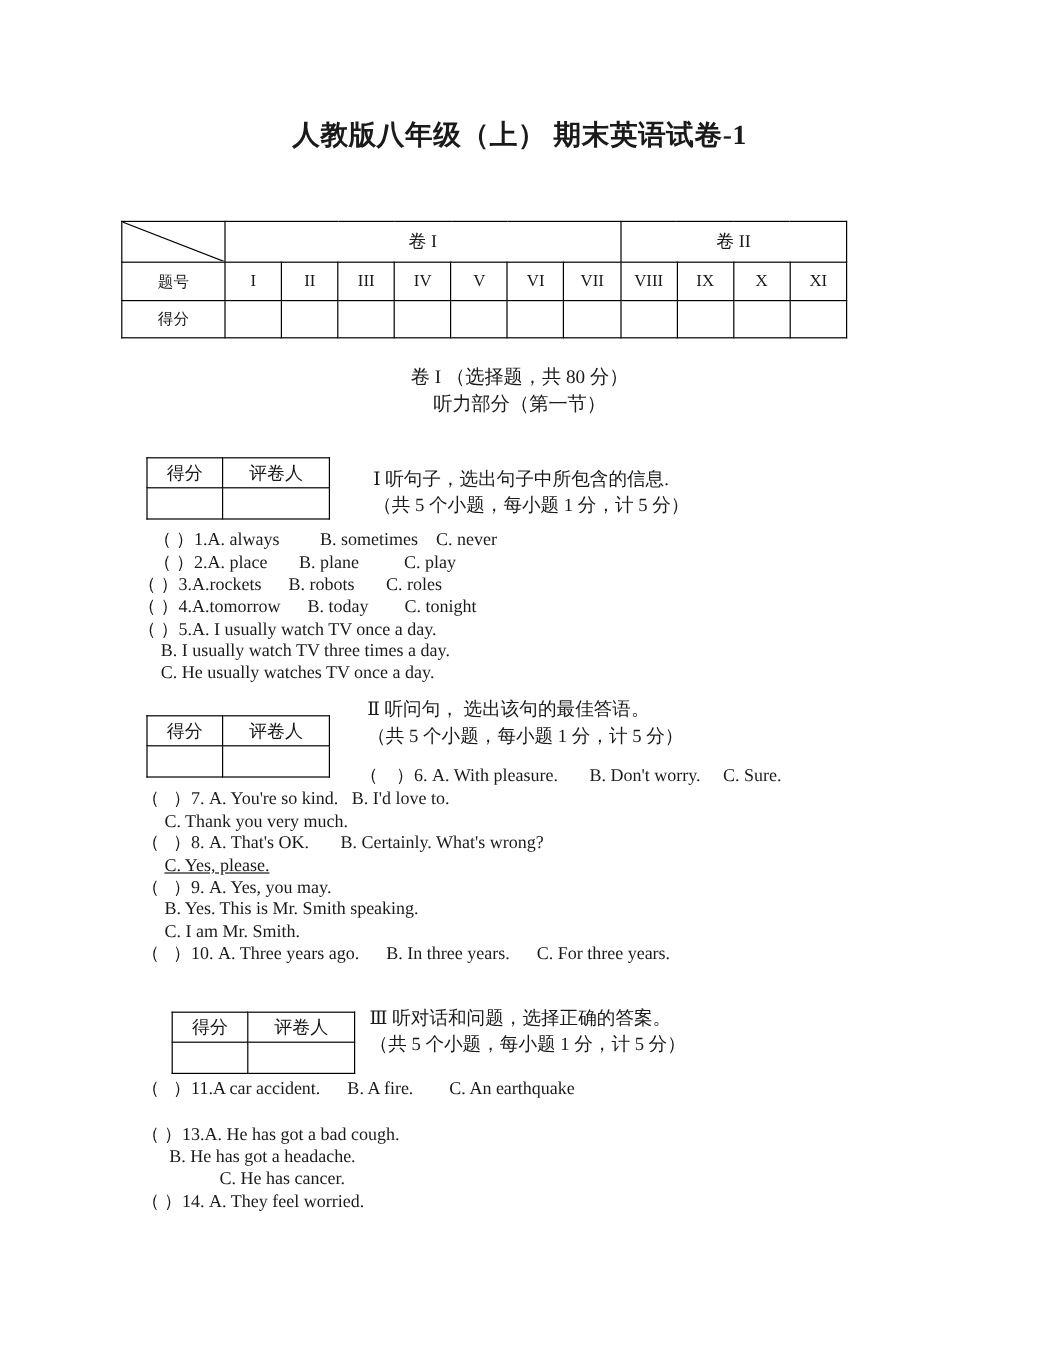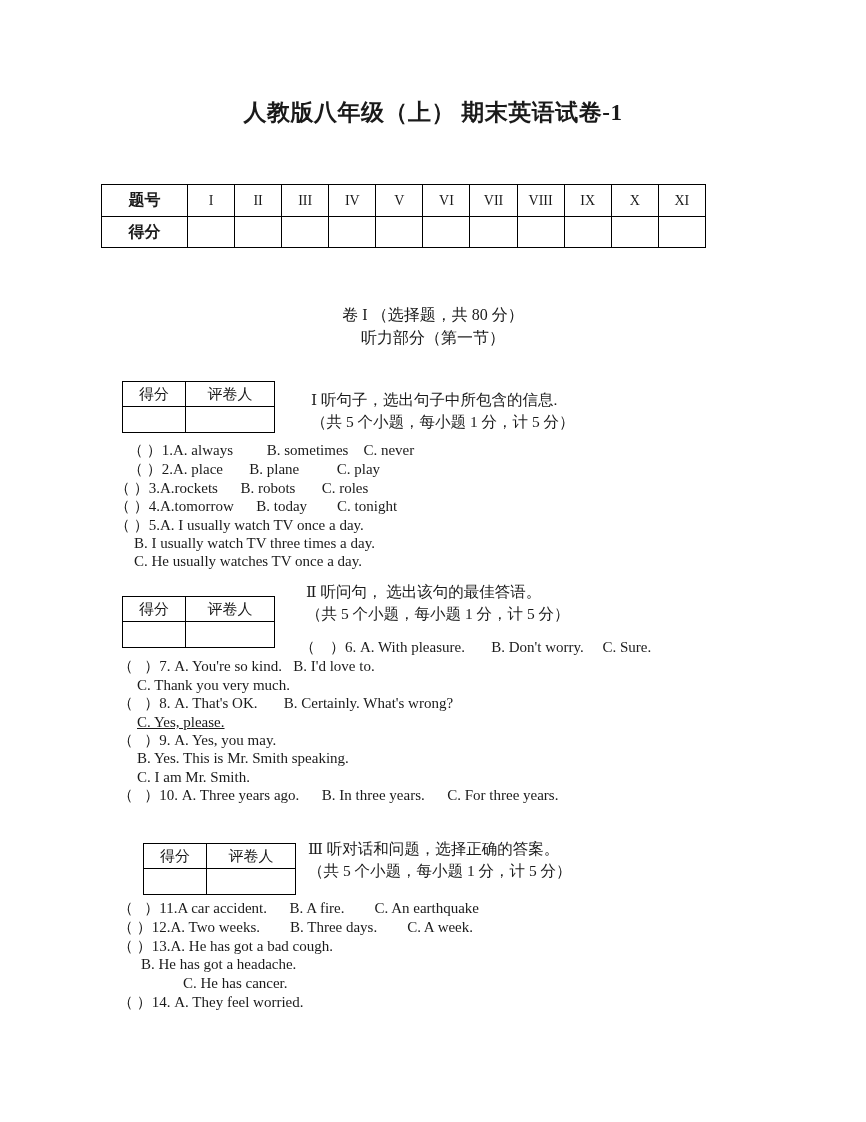--- a/index.html
+++ b/index.html
@@ -59,22 +59,21 @@
     overflow: hidden;
     padding: 0;
   }
   .header-table .corner .diag {
     position: absolute;
     left: 0; top: 0;
     width: 100%; height: 100%;
   }
   .header-table .rowhead {
     width: 85px;
-    font-size: 16px;
-    font-weight: bold;
+    font-size: 13px;
   }
   .header-table .juan {
     font-size: 15px;
   }
   .header-table .numcell {
     font-size: 14px;
     font-family: "Liberation Serif", serif;
   }
   .header-table .blankrow td { height: 30px; }
   .header-table .corner-row td { height: 33px; }
@@ -128,20 +127,29 @@
 </style>
 </head>
 <body>
 
 <div class="page">
 
   <div class="doc-title">人教版八年级（上）  期末英语试卷-1</div>
 
   <table class="header-table">
     <tbody>
+        <tr class="corner-row">
+      <td class="corner">
+        <svg class="diag" viewBox="0 0 85 33" preserveAspectRatio="none">
+          <line x1="0" y1="0" x2="85" y2="33" stroke="#000" stroke-width="1"></line>
+        </svg>
+      </td>
+      <td class="juan" colspan="7">卷 I</td>
+      <td class="juan" colspan="4">卷 II</td>
+    </tr>
     <tr>
       <td class="rowhead">题号</td>
       <td class="numcell">I</td>
       <td class="numcell">II</td>
       <td class="numcell">III</td>
       <td class="numcell">IV</td>
       <td class="numcell">V</td>
       <td class="numcell">VI</td>
       <td class="numcell">VII</td>
       <td class="numcell">VIII</td>
@@ -237,19 +245,18 @@
     </tr>
   </tbody>
     </table>
 
   <div class="sec-instr" style="left:288px; top:838px;">
     <span class="ln">Ⅲ 听对话和问题，选择正确的答案。</span>
     <span class="ln">（共 5 个小题，每小题 1 分，计 5 分）</span>
   </div>
 
   <div class="qline" style="left:118px; top:899px;">（   ）11.A car accident.      B. A fire.        C. An earthquake</div>
-  <div class="qline" style="left:118px; top:918px;">（ ）12.A. Two weeks.        B. Three days.        C. A week.</div>
   <div class="qline" style="left:118px; top:937px;">（ ）13.A. He has got a bad cough.</div>
   <div class="qline" style="left:141px; top:955px;">B. He has got a headache.</div>
   <div class="qline" style="left:183px; top:974px;">C. He has cancer.</div>
   <div class="qline" style="left:118px; top:993px;">（ ）14. A. They feel worried.</div>
 
 </div>
 
 </body></html>

